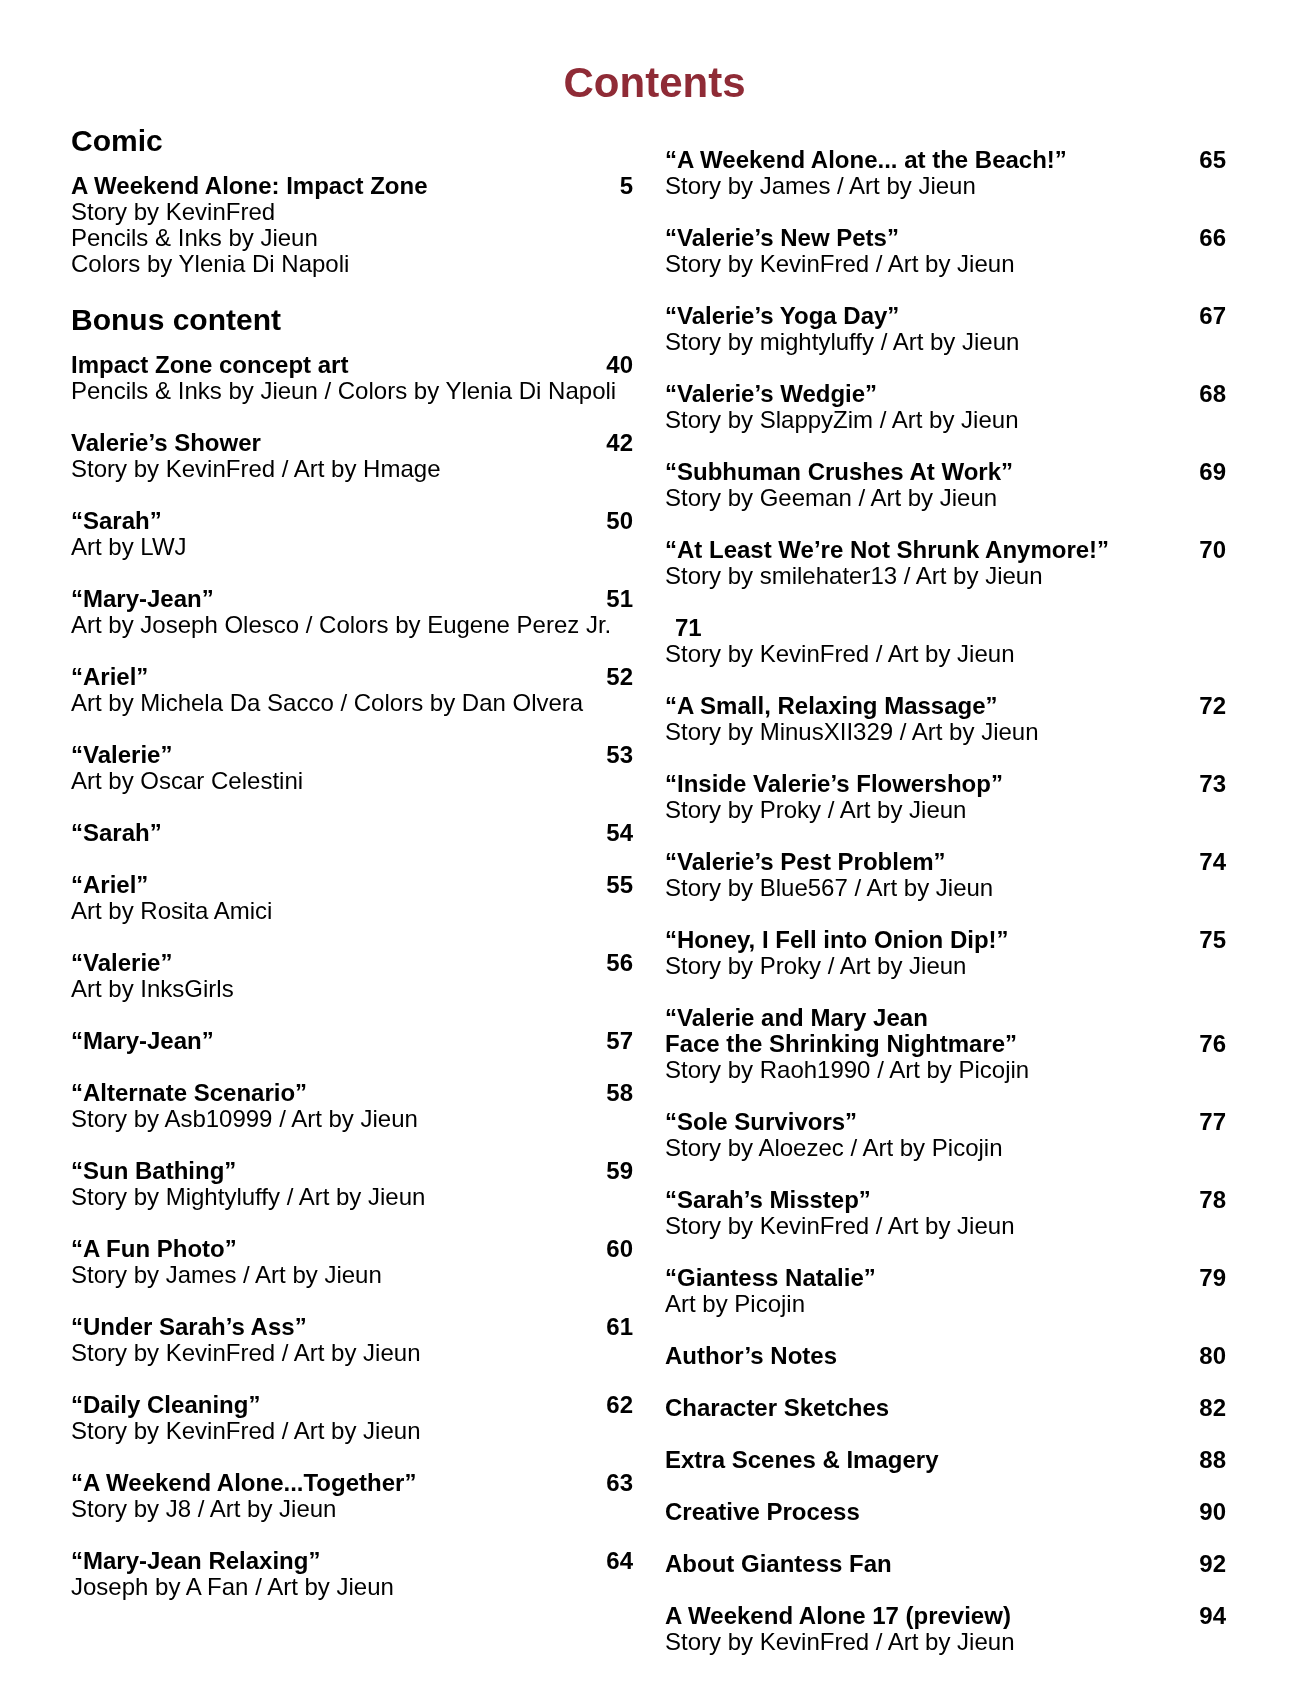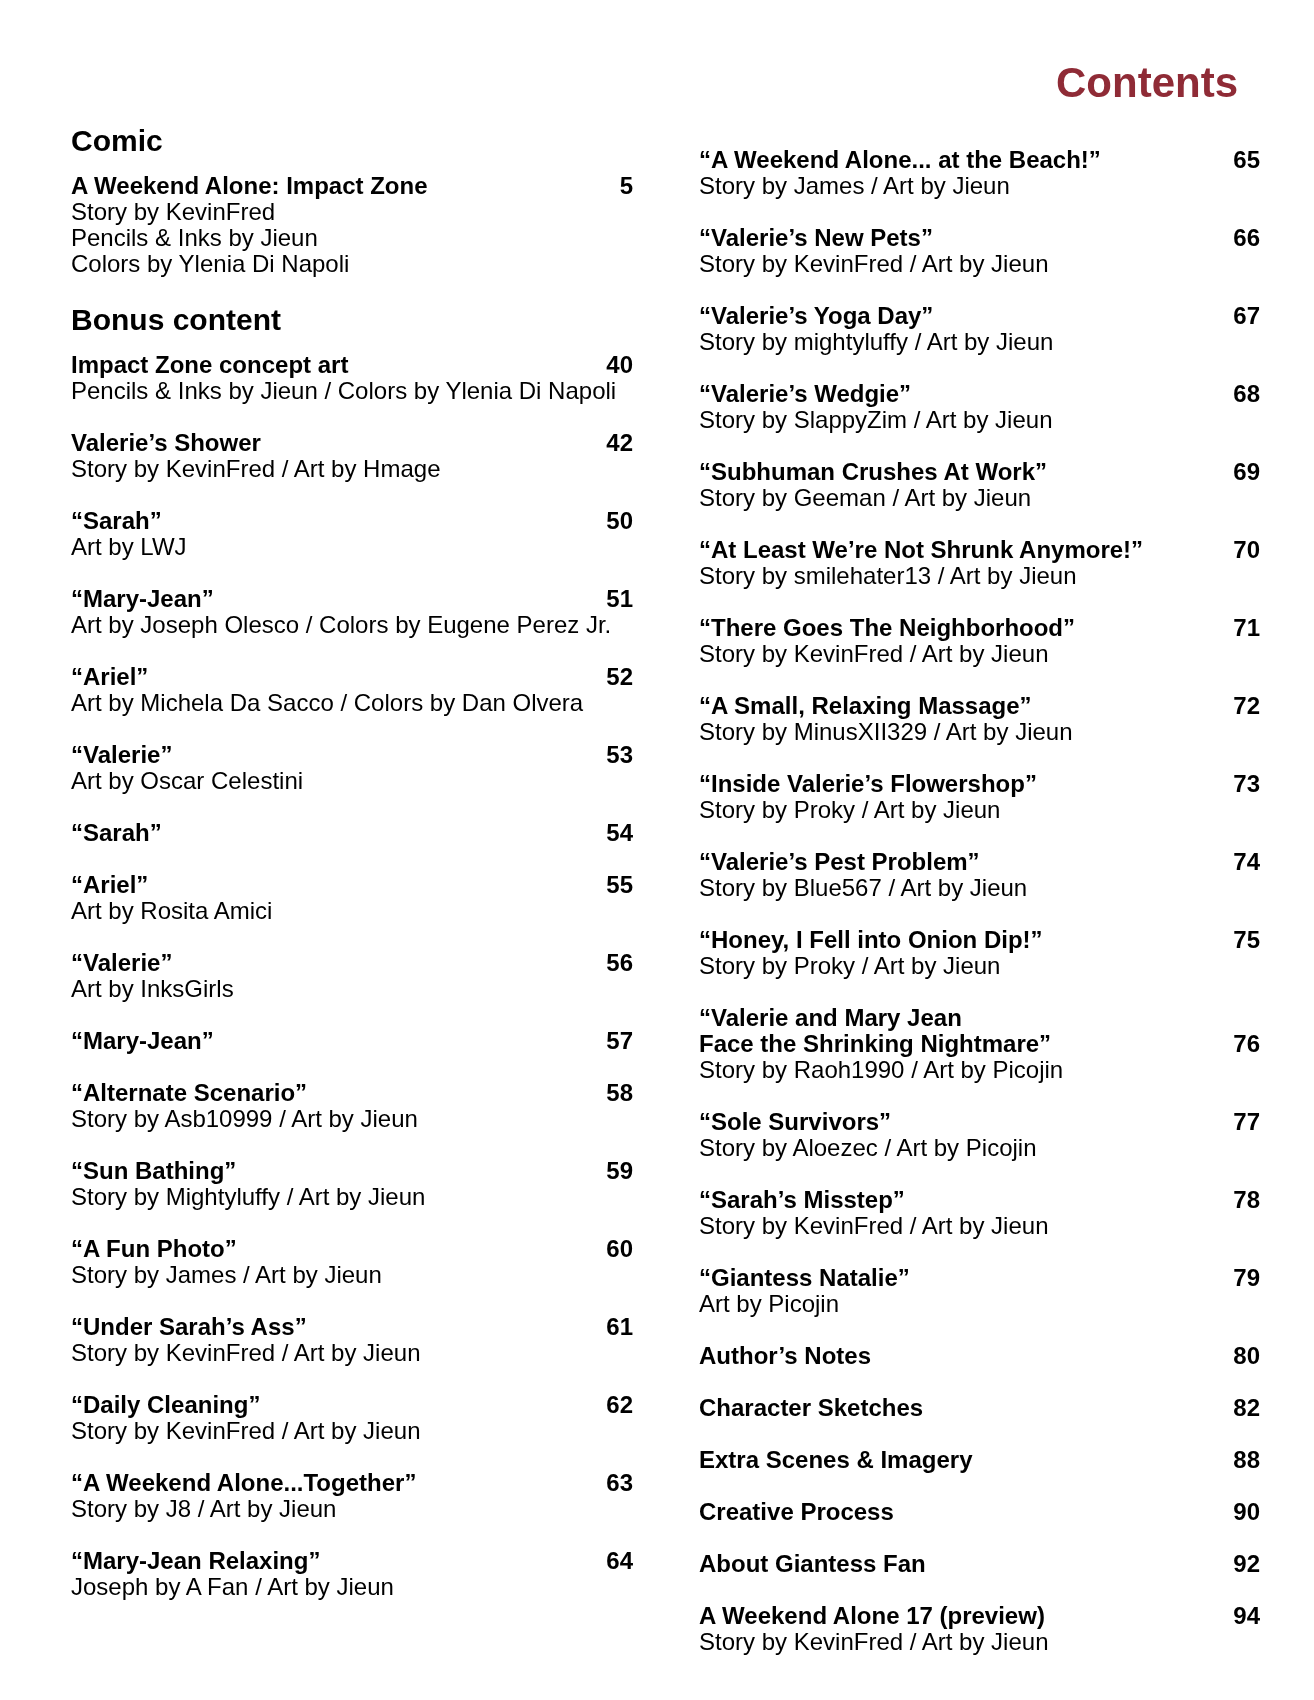--- a/index.html
+++ b/index.html
@@ -7,33 +7,33 @@
     position: relative;
     width: 1314px;
     height: 1700px;
     background: #ffffff;
     font-family: "Liberation Sans", "DejaVu Sans", sans-serif;
     color: #000000;
     overflow: hidden;
   }
   .page-title {
     margin: 60px 76px 0 71px;
-    text-align: right;
+    text-align: center;
     font-size: 42px;
     line-height: 46px;
     font-weight: bold;
   }
   .columns {
     display: flex;
     margin: 18px 0 0 71px;
     align-items: flex-start;
   }
   .col { flex: none; }
   .col-left  { width: 562px; }
-  .col-right { width: 561px; margin-left: 66px; padding-top: 23px; }
+  .col-right { width: 561px; margin-left: 32px; padding-top: 23px; }
   .section-heading {
     font-size: 30px;
     line-height: 34px;
     font-weight: bold;
     text-align: left;
     padding-right: 40px;
     margin: 4px 0 15px 0;
   }
   .col-left > .section-heading:first-child { margin-top: 0; }
   .entry {
@@ -269,21 +269,20 @@
     <div class="entry-head">
       <span class="entry-title">“At Least We’re Not Shrunk Anymore!”</span>
       <span class="entry-page">70</span>
     </div>
     <div class="entry-credits">
             <div class="credit-line">Story by smilehater13 / Art by Jieun</div>
           </div>
   </div>
         <div class="entry">
     <div class="entry-head">
-      <span class="entry-title">“There Goes The Neighborhood”</span>
       <span class="entry-page">71</span>
     </div>
     <div class="entry-credits">
             <div class="credit-line">Story by KevinFred / Art by Jieun</div>
           </div>
   </div>
         <div class="entry">
     <div class="entry-head">
       <span class="entry-title">“A Small, Relaxing Massage”</span>
       <span class="entry-page">72</span>

